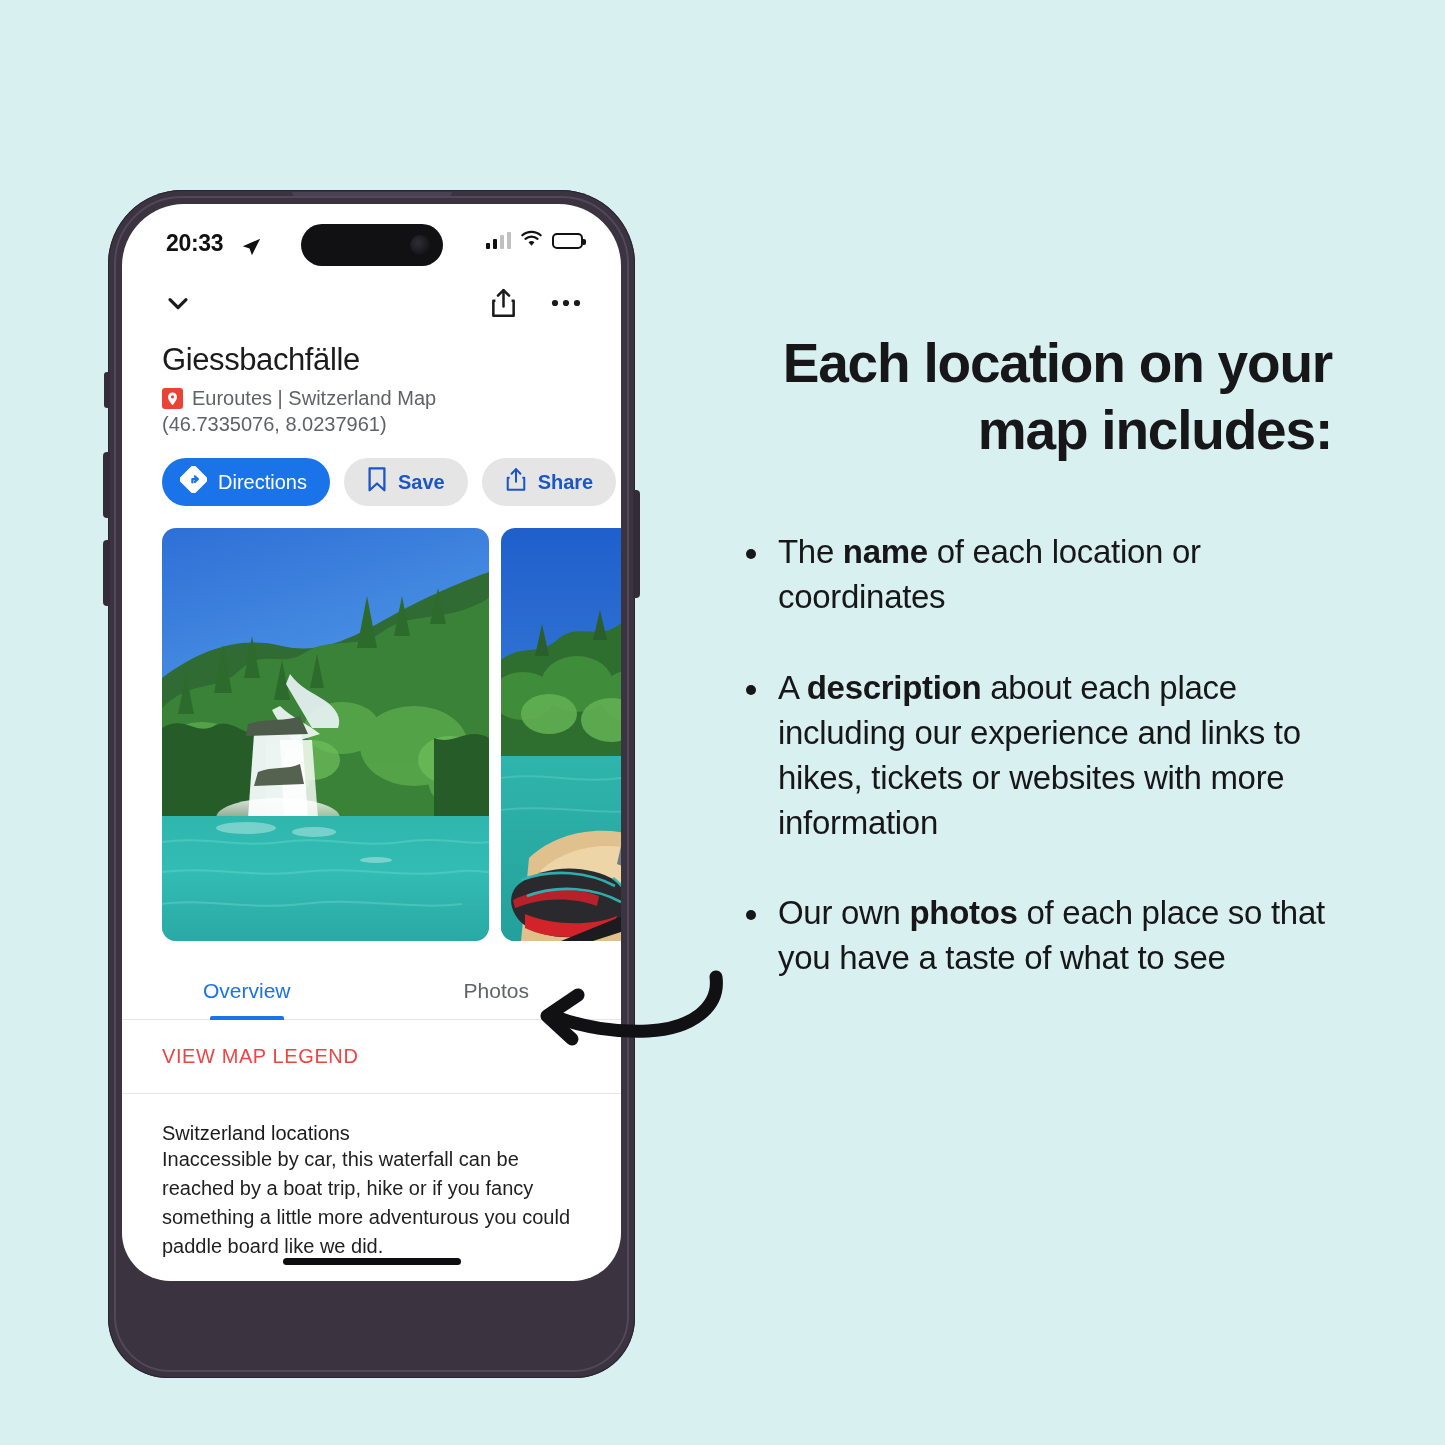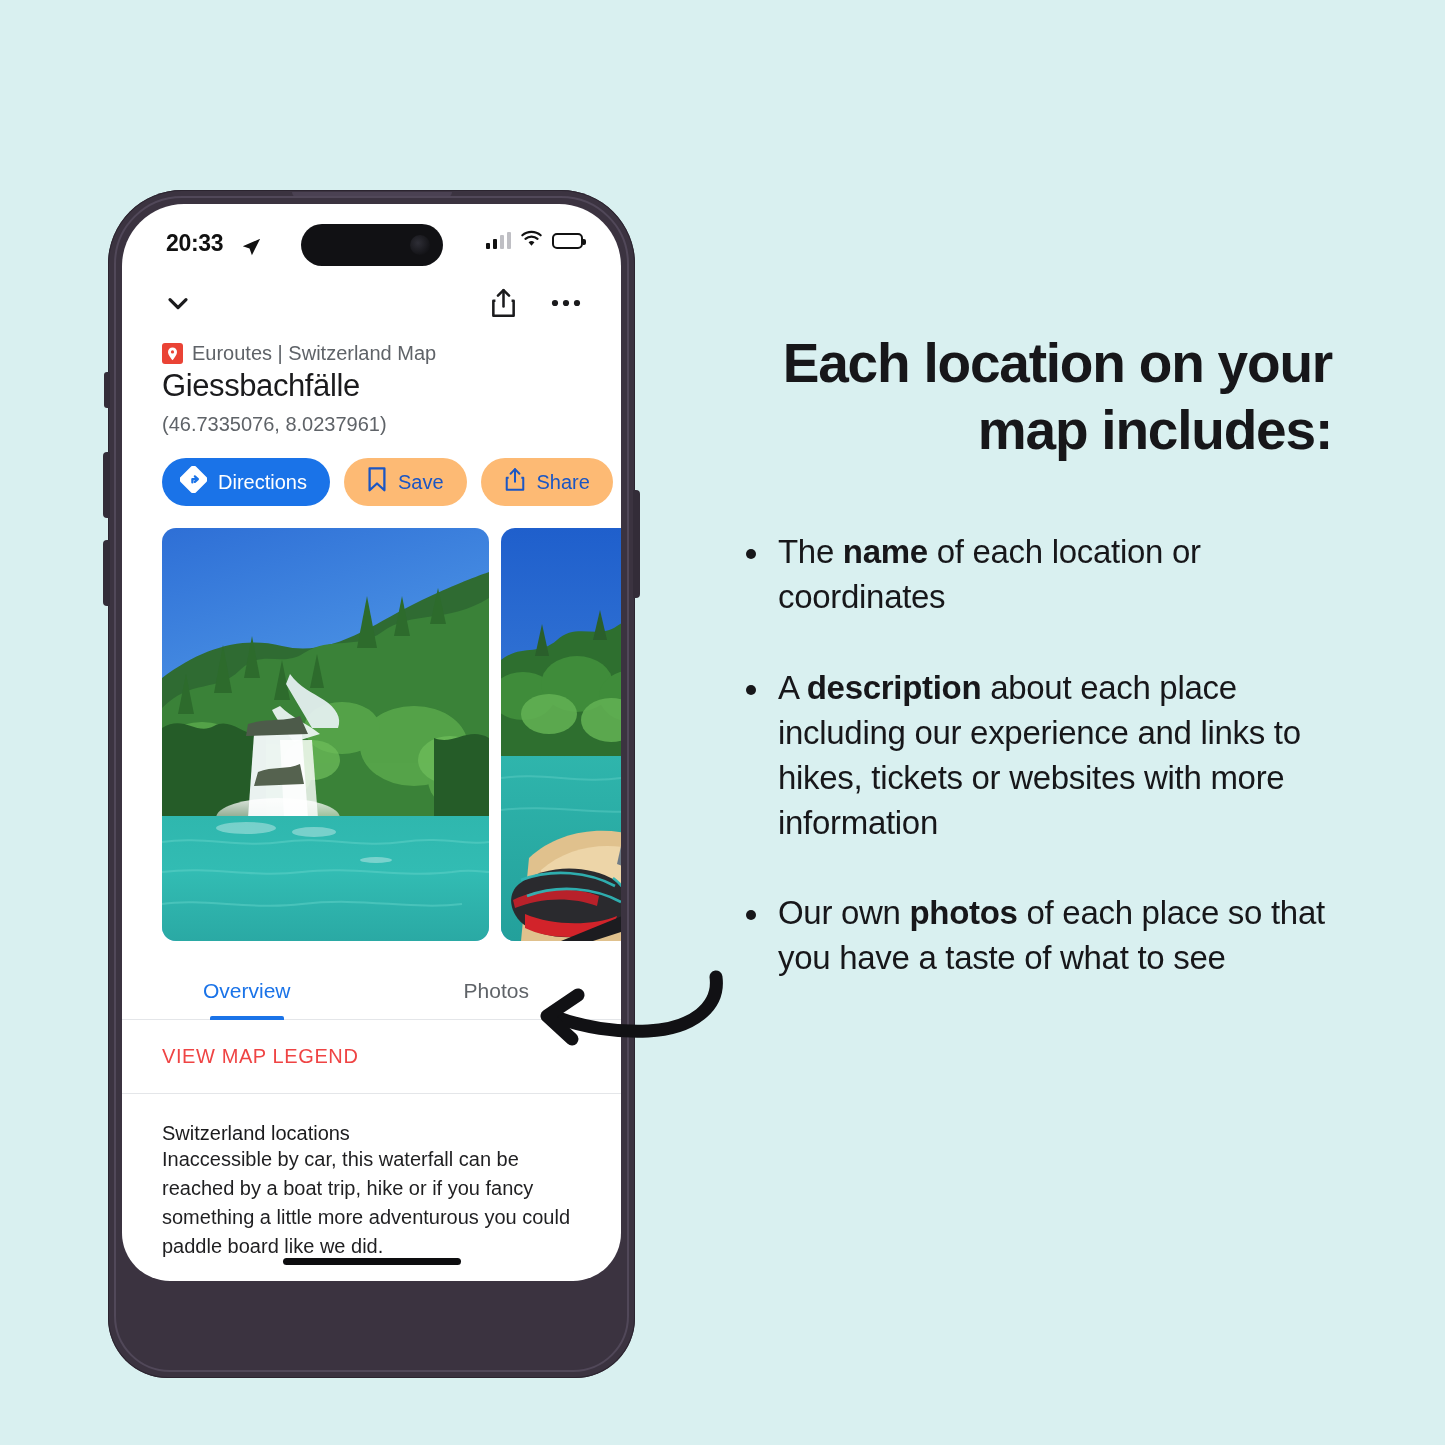--- a/index.html
+++ b/index.html
@@ -122,21 +122,21 @@
   
   #action-row{
     display:flex; gap:14px; padding:22px 40px 0 40px;
   }
   .act{
     display:flex; align-items:center; gap:11px;
     height:48px; padding:0 23px; border-radius:24px;
     font-size:20px; font-weight:500; white-space:nowrap;
   }
   .act.primary{ background:#1a73e8; color:#fff; padding-left:18px; }
-  .act.ghost{ background:#fdba74; color:#1a56c4; }
+  .act.ghost{ background:#e5e5e5; color:#1a56c4;font-weight:bold; }
 
   
   #photo-strip{
     display:flex; gap:12px;
     padding:22px 0 0 40px; height:auto;
   }
   .photo{
     border-radius:14px; overflow:hidden; flex:0 0 auto; position:relative;
   }
   .photo.p1{ width:327px; height:413px; }
@@ -269,30 +269,30 @@
           <svg width="30" height="8" viewBox="0 0 30 8">
             <circle cx="4" cy="4" r="3.1" fill="#1b1b1d"></circle>
               <circle cx="15" cy="4" r="3.1" fill="#1b1b1d"></circle>
               <circle cx="26" cy="4" r="3.1" fill="#1b1b1d"></circle>
           </svg>
         </span>
       </span>
     </div>
 
     <div id="place-header">
+      <div id="place-title">Giessbachfälle</div>
       <div id="place-source">
         <span class="pin-badge">
           <svg width="11" height="14" viewBox="0 0 11 14">
               <path d="M5.5 0.6 C2.9 0.6 1 2.5 1 5 C1 8.2 5.5 13.3 5.5 13.3 C5.5 13.3 10 8.2 10 5 C10 2.5 8.1 0.6 5.5 0.6 Z" fill="#fff"></path>
               <circle cx="5.5" cy="4.9" r="1.6" fill="#ea4335"></circle>
             </svg>
         </span>
         <span>Euroutes | Switzerland Map</span>
       </div>
-      <div id="place-title">Giessbachfälle</div>
       <div id="place-coords">(46.7335076, 8.0237961)</div>
     </div>
 
     <div id="action-row">
       <div class="act primary">
         <span>
           <svg width="27" height="27" viewBox="0 0 24 24">
             <rect x="2.4" y="2.4" width="19.2" height="19.2" rx="3" transform="rotate(45 12 12)" fill="#fff"></rect>
             <path d="M11 14.6 L11 11.6 L14.8 11.6" stroke="#1a73e8" stroke-width="2" fill="none" stroke-linecap="round" stroke-linejoin="round"></path>
             <path d="M13.2 9.2 L15.9 11.6 L13.2 14.1" stroke="#1a73e8" stroke-width="2" fill="none" stroke-linecap="round" stroke-linejoin="round"></path>

